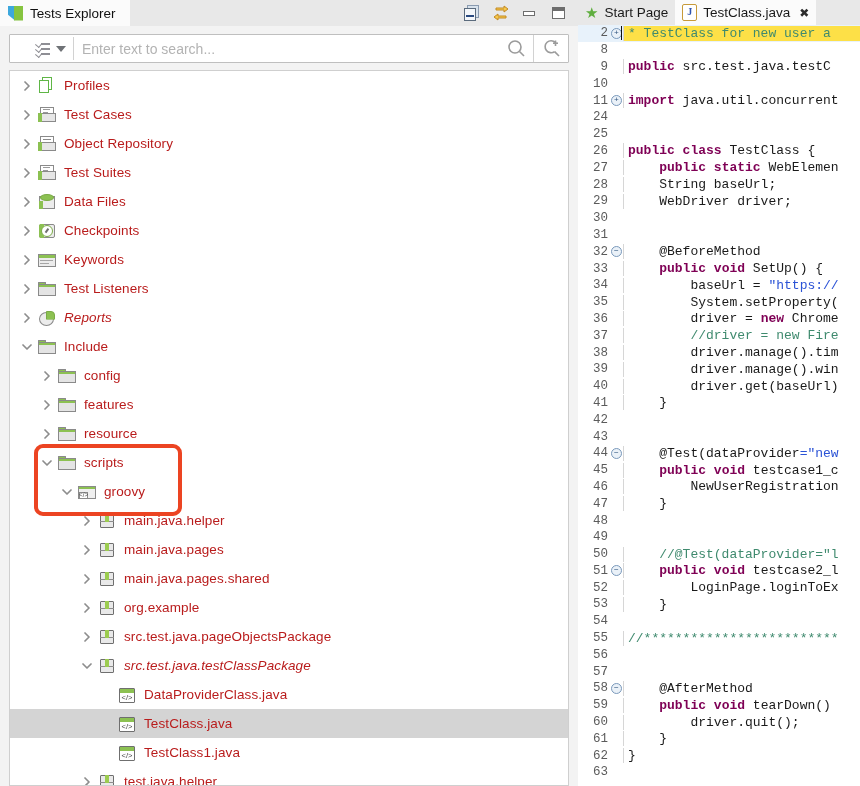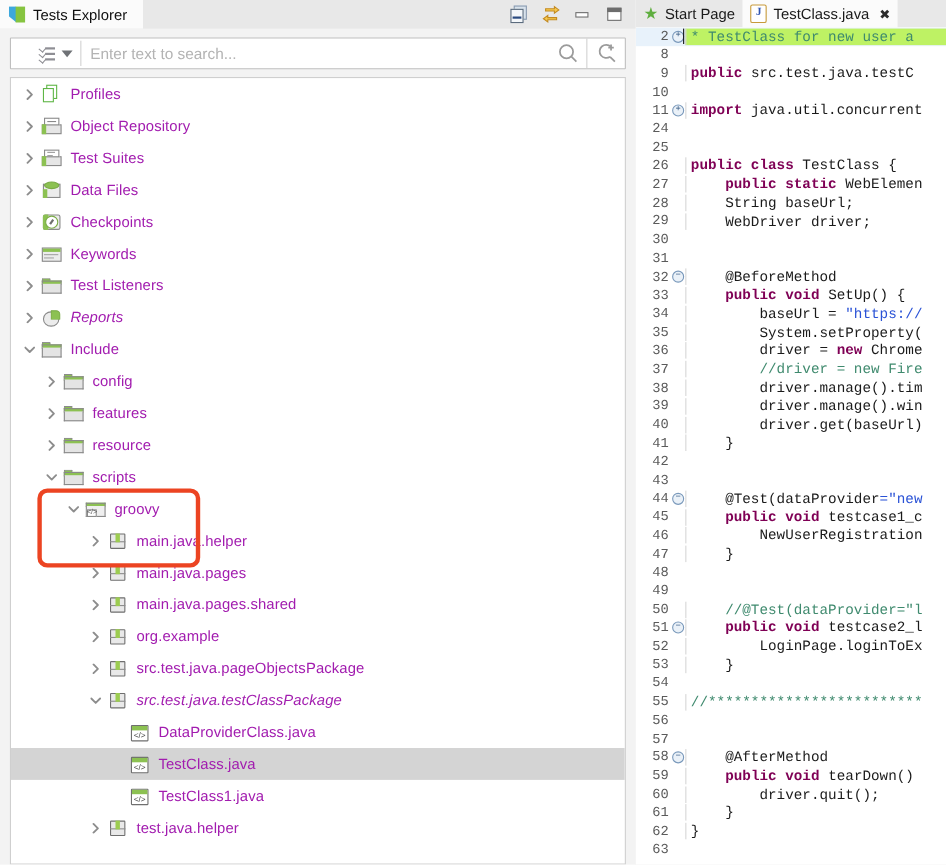--- a/index.html
+++ b/index.html
@@ -62,21 +62,21 @@
   .sicon.bd{border-left:1px solid #d2d2d2;}
 
   
   .treebox{margin:0 9px;height:714px;background:#fff;border:1px solid #cfcfcf;position:relative;overflow:hidden;}
   .tree{position:absolute;left:0;top:0;right:0;}
   .row{height:29px;display:flex;align-items:center;padding-left:8px;white-space:nowrap;}
   .row.sel{background:#d4d4d4;}
   .twisty{width:18px;height:29px;display:flex;align-items:center;justify-content:center;flex:0 0 18px;cursor:pointer;}
   .twisty svg{display:block;}
   .ico{width:22px;height:22px;flex:0 0 22px;position:relative;margin-right:6px;}
-  .lbl{font-size:13.5px;color:#a21caf;letter-spacing:.1px;}
+  .lbl{font-size:13.5px;color:#b91c1c;letter-spacing:.1px;}
 
   
   .ic i{position:absolute;box-sizing:border-box;}
 
   
   .ic-profiles i.r1{left:6px;top:2px;width:10px;height:13px;border:1.6px solid #5fb646;background:#fff;}
   .ic-profiles i.r2{left:3px;top:5px;width:10px;height:13px;border:1.6px solid #5fb646;background:#fff;}
 
   
   .pr i.body{left:2px;top:9px;width:18px;height:9px;border:1.2px solid #8a8a8a;background:#e6e6e6;}
@@ -140,21 +140,21 @@
   .star{color:#5fae3f;font-size:15px;line-height:1;}
   .jico{width:13px;height:15px;border:1.3px solid #c79a3a;border-radius:2px;background:#fff;color:#2f53b0;font-size:10px;line-height:13px;text-align:center;font-family:"Liberation Serif",serif;font-weight:bold;}
   .xclose{color:#2b2b2b;font-size:12px;margin-left:3px;cursor:pointer;}
 
   .code{position:relative;height:761px;background:#fff;overflow:hidden;font-family:"Liberation Mono","DejaVu Sans Mono",monospace;font-size:13px;}
   .cline{height:16.8px;display:flex;align-items:center;white-space:pre;}
   .gut{width:30px;flex:0 0 30px;text-align:right;padding-right:2px;color:#5b5b5b;font-size:12.5px;}
   .fold-m{width:13px;flex:0 0 13px;display:flex;align-items:center;justify-content:center;}
   .fold-m span{display:block;width:9px;height:9px;border:1px solid #7a99bb;border-radius:50%;background:#eaf1f8;color:#30557f;font-size:8px;line-height:7px;text-align:center;}
   .ctxt{padding-left:4px;border-left:1px solid #d6d6d6;flex:1;}
-  .cline.cur .ctxt{background:#bef264;}
+  .cline.cur .ctxt{background:#fde047;}
   .cline.cur{background:#e8f2fb;}
   .kw{color:#7f0055;font-weight:bold;}
   .str{color:#2a52d6;}
   .cmt{color:#3f8a6e;}
   .caret-bar{position:absolute;left:43px;top:1px;width:1px;height:14px;background:#111;}
 </style>
 </head>
 <body>
 
 <div class="app">
@@ -229,20 +229,35 @@
             <span class="twisty">
               <svg width="10" height="10" viewBox="0 0 10 10">
                 <path d="M3 1 L7 5 L3 9" fill="none" stroke="#8d8d8d" stroke-width="1.7" stroke-linecap="round" stroke-linejoin="round"></path>
               </svg>
             </span>
             <span class="ico ic ic-profiles">
               <i class="r1"></i>
               <i class="r2"></i>
             </span>
             <span class="lbl">Profiles</span>
+          </div>
+          <div class="row" style="padding-left: 8px;">
+            <span class="twisty">
+              <svg width="10" height="10" viewBox="0 0 10 10">
+                <path d="M3 1 L7 5 L3 9" fill="none" stroke="#8d8d8d" stroke-width="1.7" stroke-linecap="round" stroke-linejoin="round"></path>
+              </svg>
+            </span>
+            <span class="ico ic pr ic-testcases">
+              <i class="body"></i>
+              <i class="top"></i>
+              <i class="grn"></i>
+              <i class="d1"></i>
+              <i class="d2"></i>
+            </span>
+            <span class="lbl">Test Cases</span>
           </div>
           <div class="row" style="padding-left: 8px;">
             <span class="twisty">
               <svg width="10" height="10" viewBox="0 0 10 10">
                 <path d="M3 1 L7 5 L3 9" fill="none" stroke="#8d8d8d" stroke-width="1.7" stroke-linecap="round" stroke-linejoin="round"></path>
               </svg>
             </span>
             <span class="ico ic pr ic-objrepo">
               <i class="body"></i>
               <i class="top"></i>

